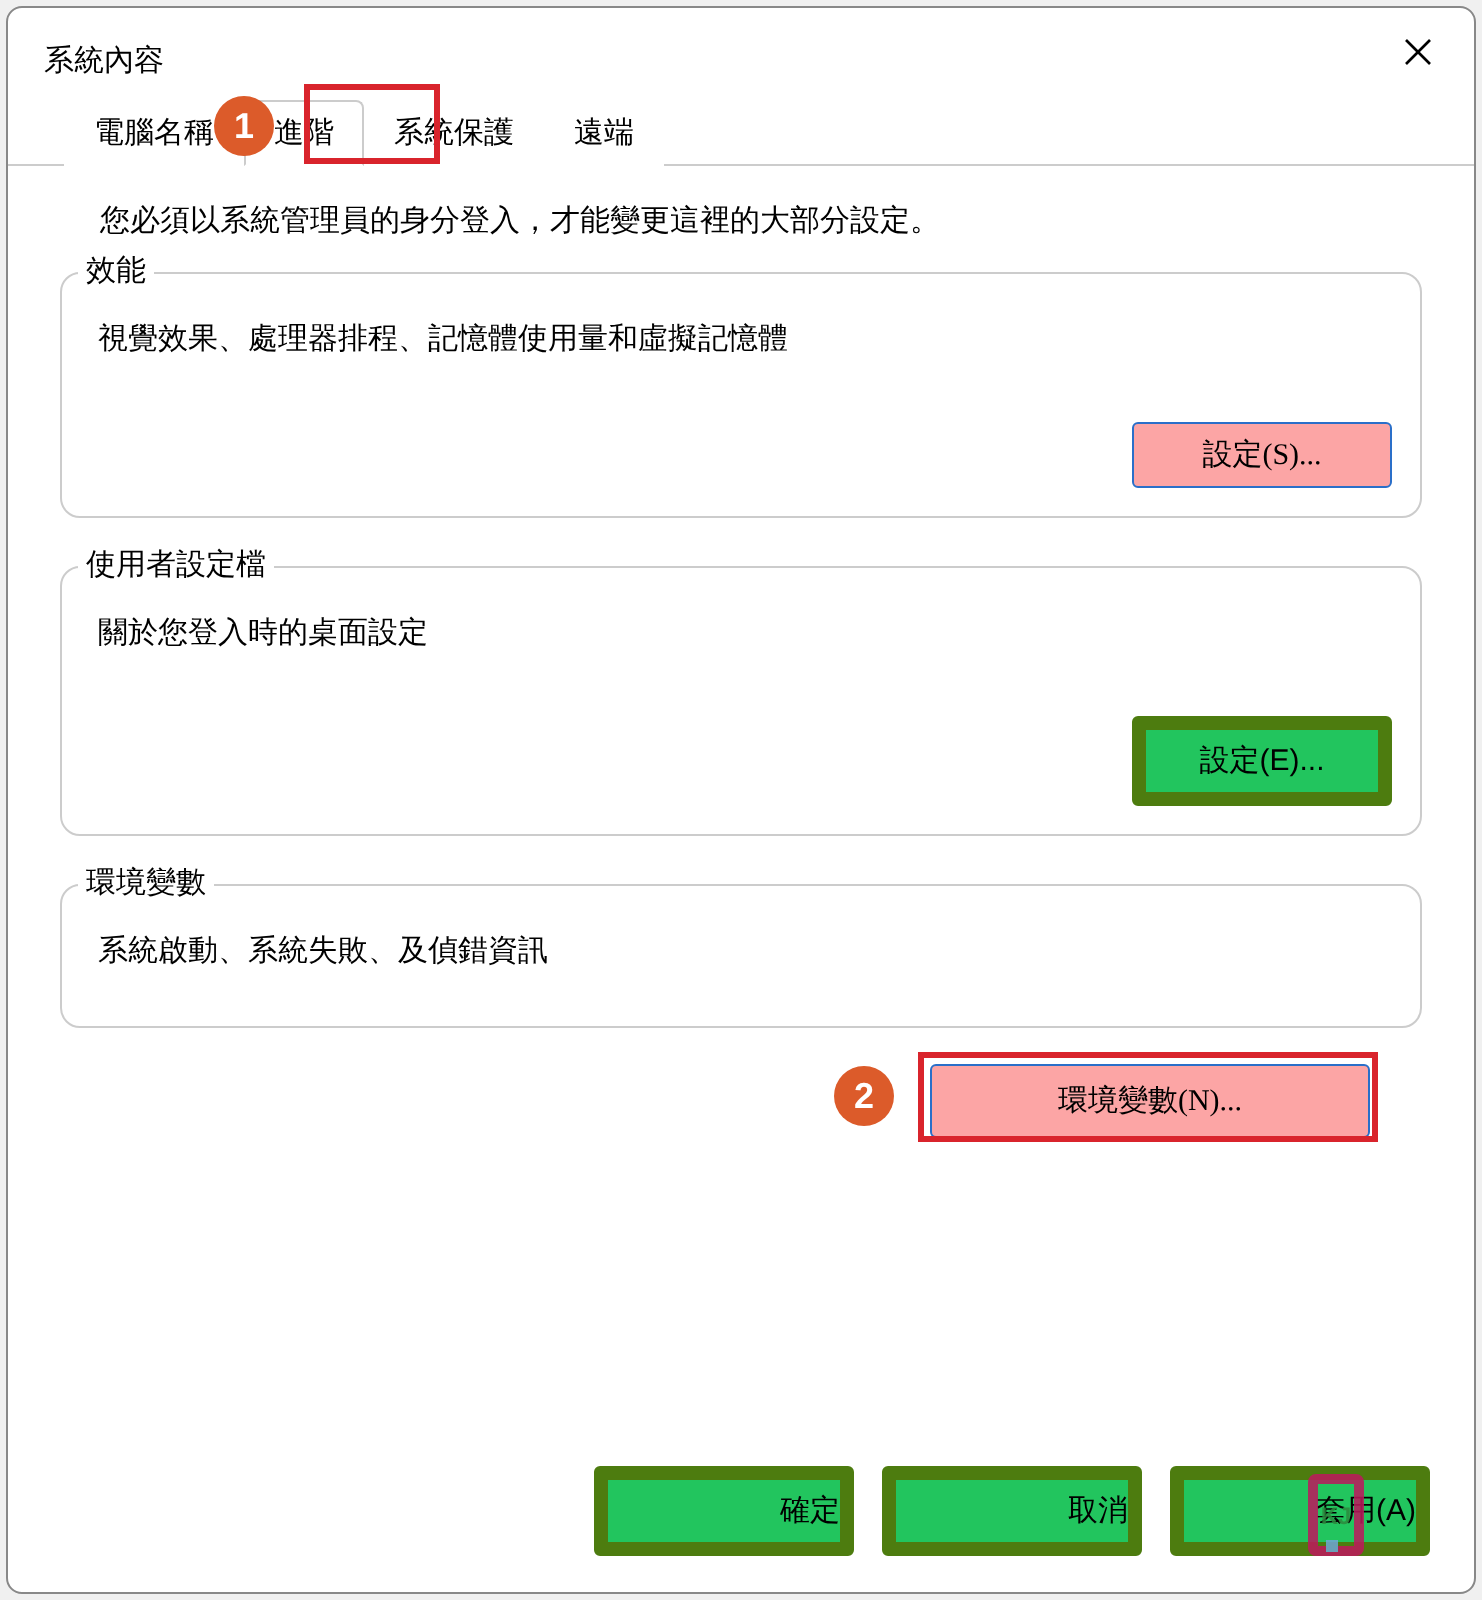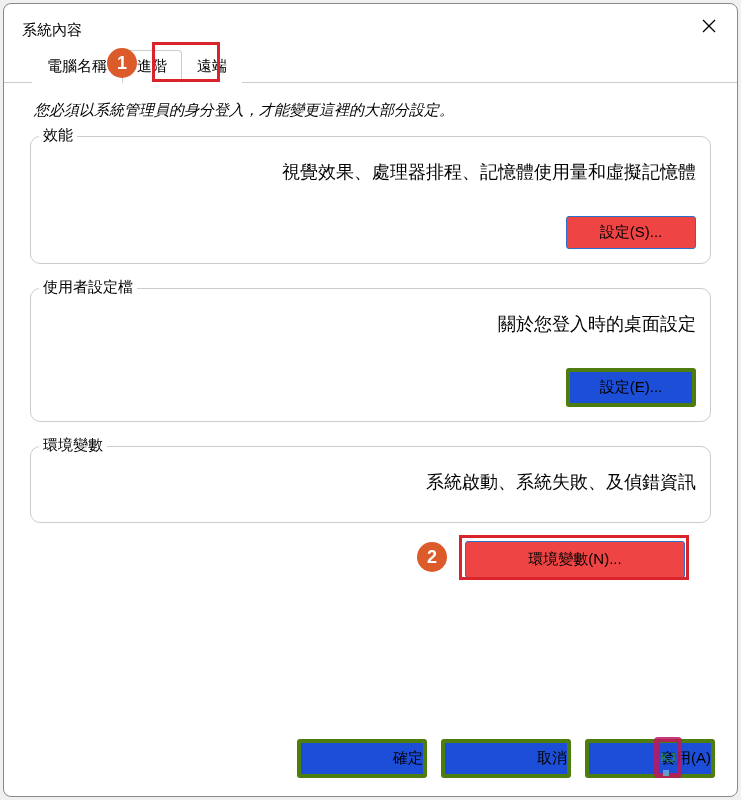--- a/index.html
+++ b/index.html
@@ -75,63 +75,62 @@
       pointer-events: none;
     }
     .content {
       border-top: 1px solid #ccc;
       padding: 18px 26px 10px 26px;
       margin-top: -1px;
     }
     .admin-note {
       font-size: 15px;
       margin-bottom: 16px;
-      margin-left: 4px;
-      font-style: italic;
+      margin-left: 20px;
     }
     .group {
       border: 1px solid #ccc;
       border-radius: 10px;
       margin-bottom: 24px;
       padding: 0 14px 14px 14px;
       position: relative;
     }
     .group-title {
       position: relative;
       top: -11px;
       background: #fff;
       display: inline-block;
       padding: 0 4px;
       font-size: 15px;
       margin-left: -6px;
     }
     .group-desc {
-      font-size: 18px;
+      font-size: 15px;
       margin: 4px 0 14px 4px;
-      text-align: right;
     }
     .group-btn-row {
       display: flex;
       justify-content: flex-end;
       margin-top: 32px;
     }
     .btn {
-      background: #1d4ed8;
-      border: 4px solid #4d7c0f;
+      background: #22c55e;
+      border: 7px solid #4d7c0f;
       border-radius: 3px;
       padding: 6px 0;
       font-size: 15px;
       cursor: pointer;
       font-family: inherit;
       min-width: 130px;
       text-align: center;
     }
     .btn.highlighted {
-      background: #ef4444;
+      background: #fca5a5;
       border: 1px solid #2a6fc9;
+      font-family: Liberation Serif, serif;
     }
     .envvar-row {
       display: flex;
       justify-content: flex-end;
       padding: 0 26px 0 0;
       margin-top: -6px;
       position: relative;
     }
     .envvar-btn {
       min-width: 220px;
@@ -207,20 +206,21 @@
       <svg width="14" height="14" viewBox="0 0 14 14">
           <line x1="1" y1="1" x2="13" y2="13" stroke="#000" stroke-width="1.3"></line>
           <line x1="13" y1="1" x2="1" y2="13" stroke="#000" stroke-width="1.3"></line>
         </svg>
     </div>
   </div>
 
   <div class="tabs">
     <div class="tab">電腦名稱</div>
     <div class="tab active">進階</div>
+    <div class="tab">系統保護</div>
     <div class="tab">遠端</div>
     <div class="tab-highlight" style="left:148px; top:-4px; width:68px; height:40px;"></div>
     <div class="annotation-badge" style="left:103px; top:2px; background:#dc5b2a;">1</div>
   </div>
 
   <div class="content">
     <div class="admin-note">您必須以系統管理員的身分登入，才能變更這裡的大部分設定。</div>
 
     <div class="group">
       <div class="group-title">效能</div>

